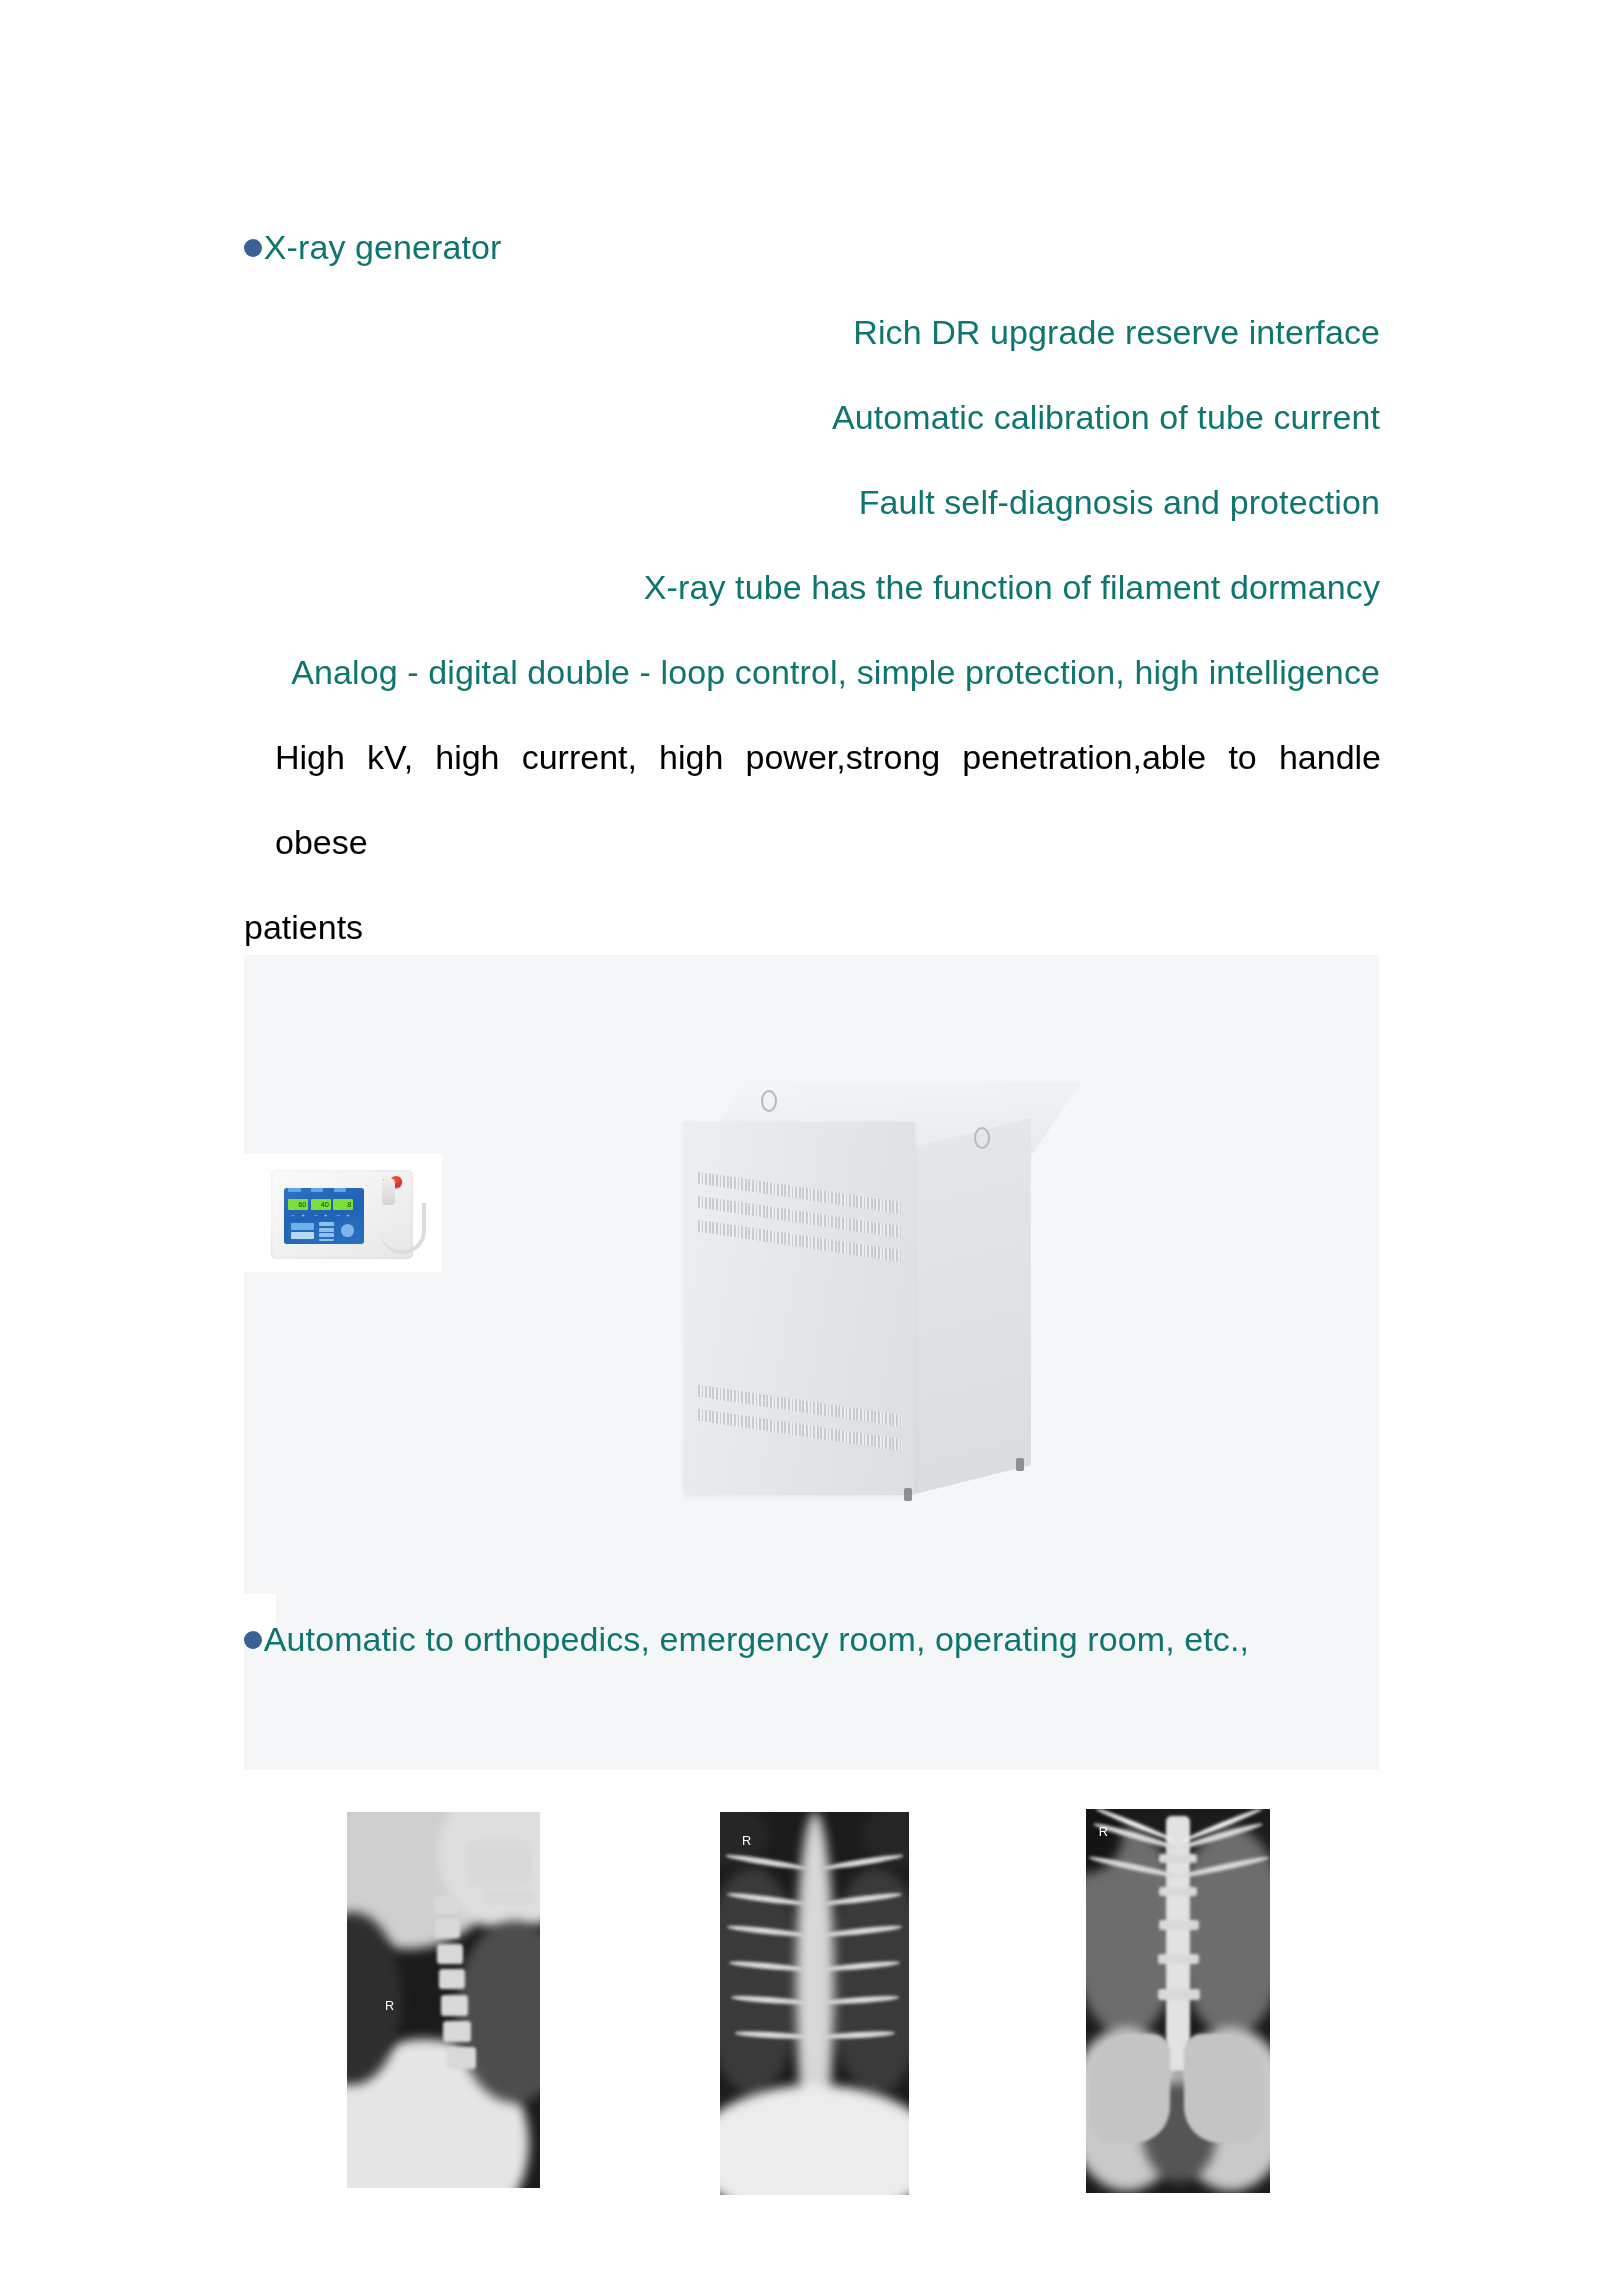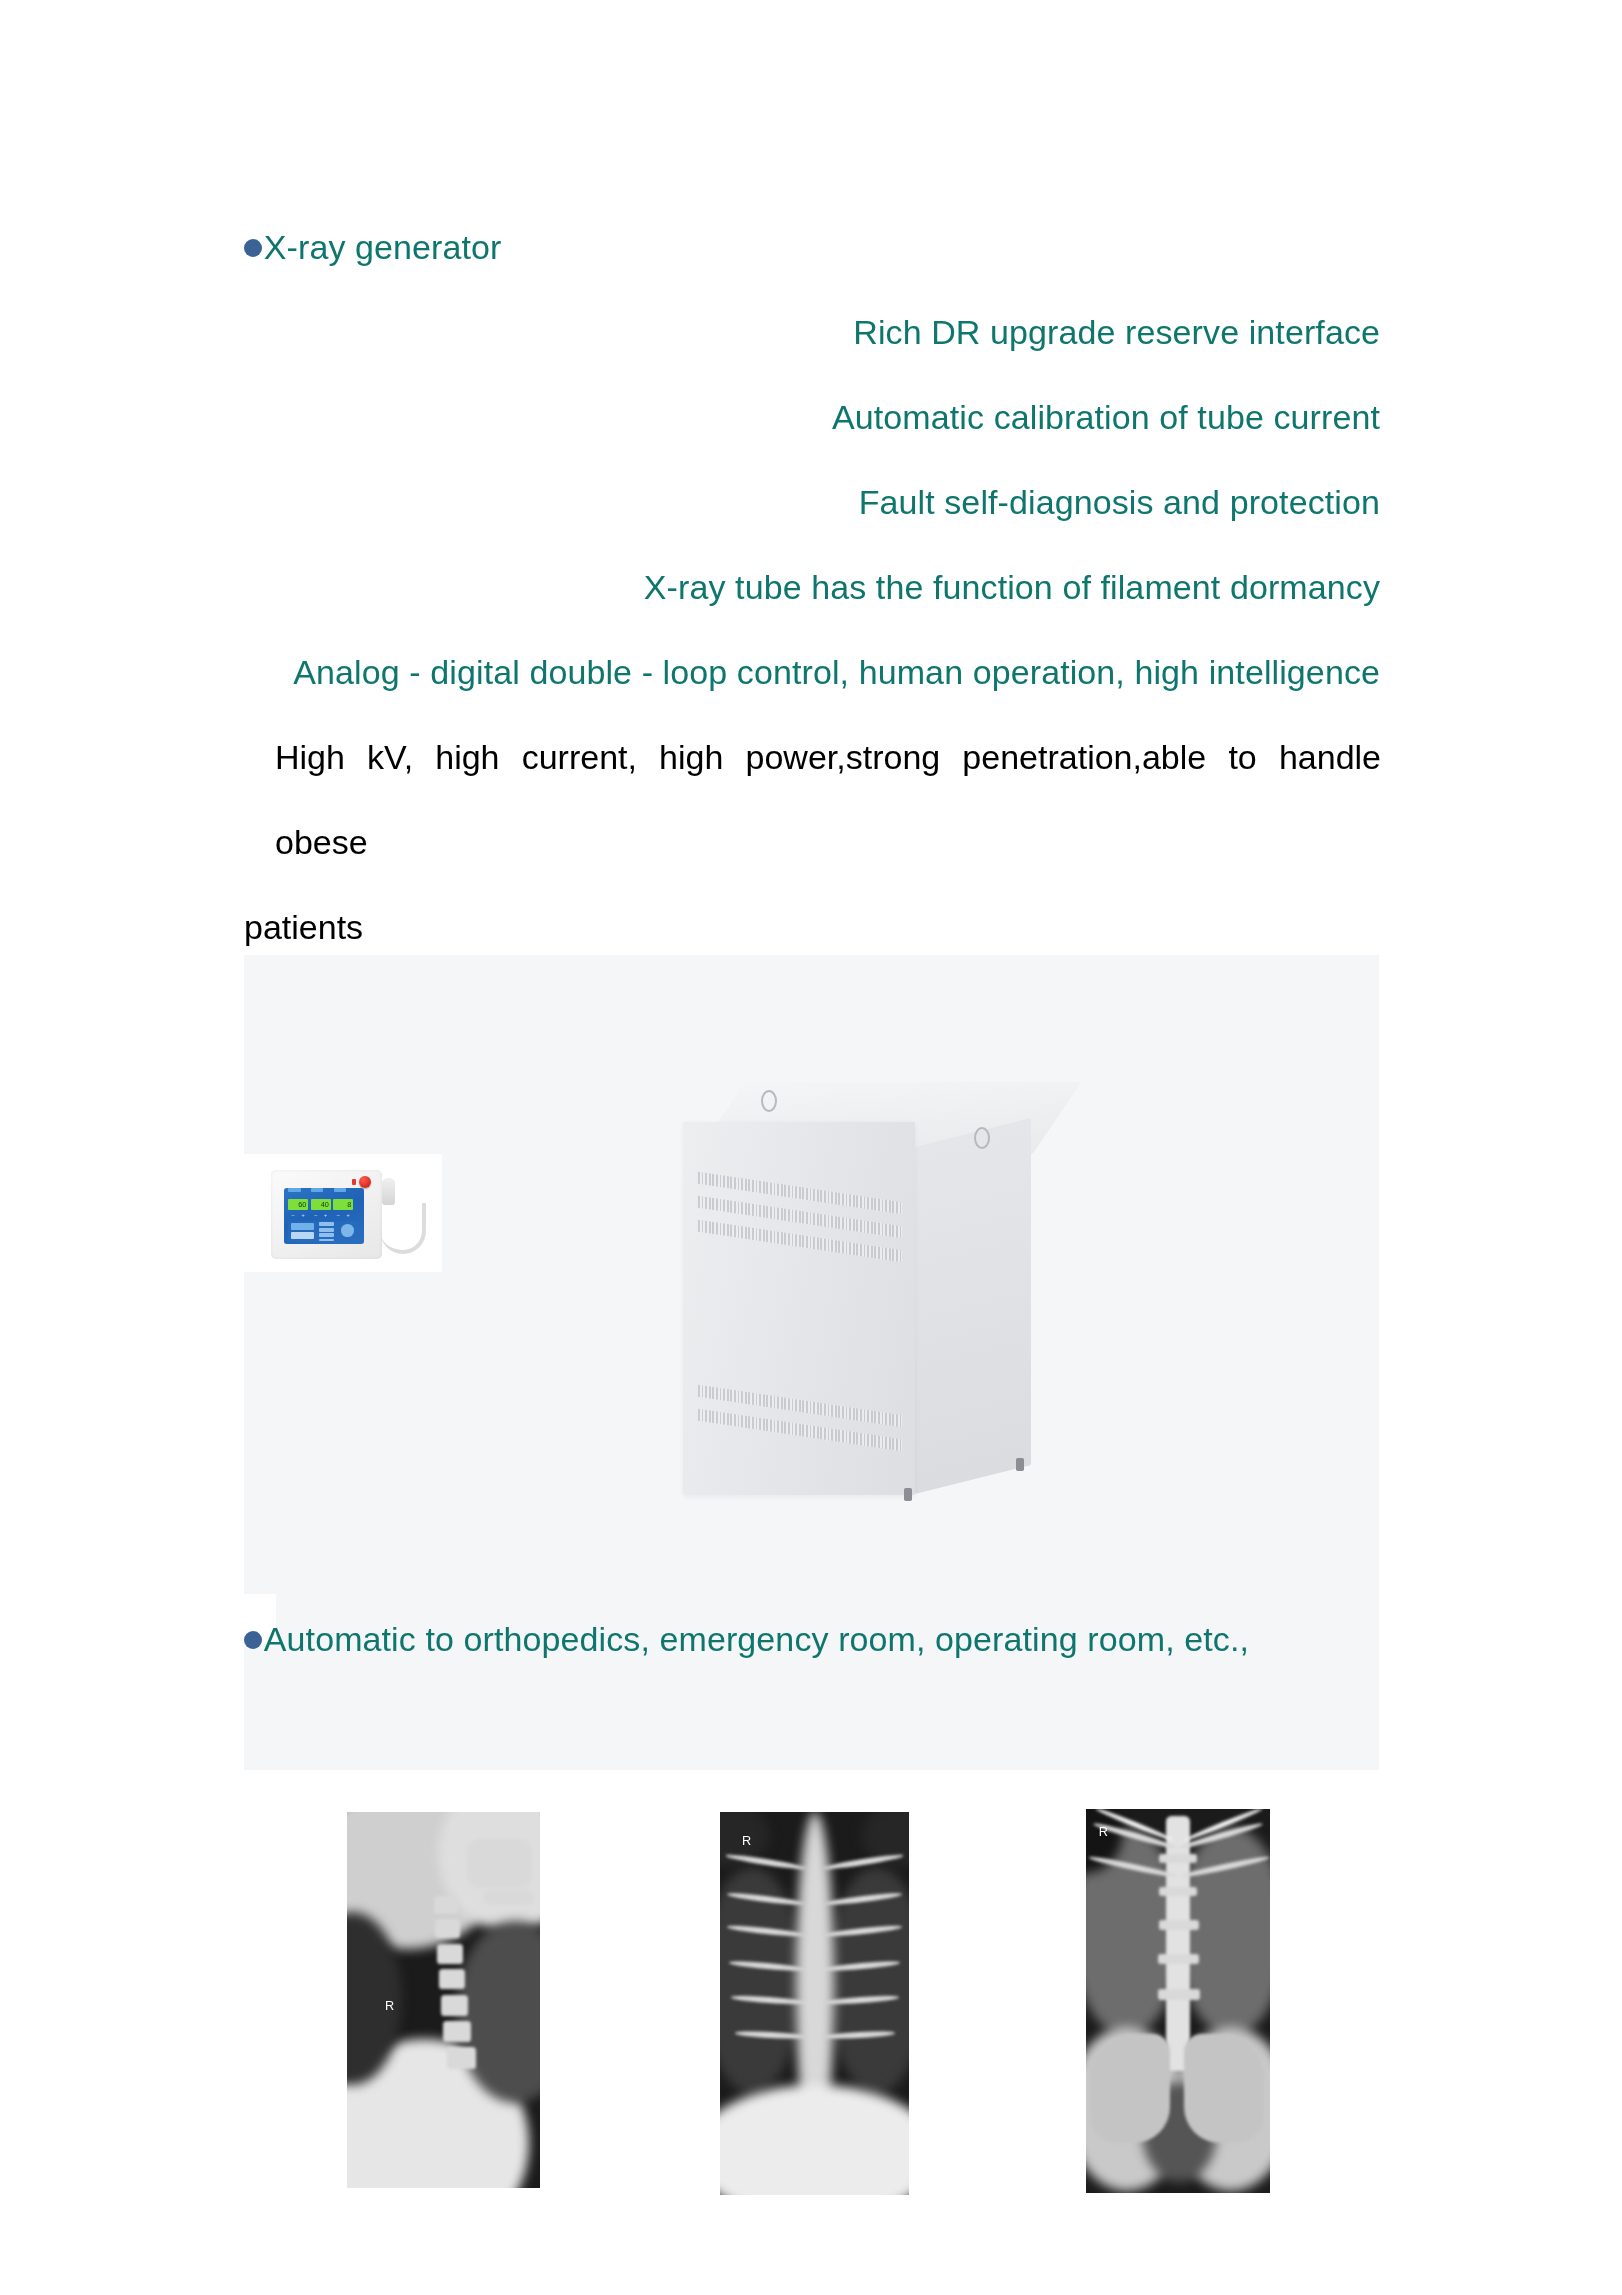--- a/index.html
+++ b/index.html
@@ -150,20 +150,21 @@
     height: 118px;
     background: #ffffff;
   }
   .console {
     position: absolute;
     left: 27px; top: 16.4px;
     width: 111px; height: 89px;
     background: linear-gradient(150deg,#fbfbfb 0%,#e7e7e8 100%);
     border-radius: 5px;
     box-shadow: inset 0 0 3.6px rgba(0,0,0,.08);
+    padding-left: 31px;
   }
   .screen {
     position: absolute;
     left: 12.7px; top: 17.3px;
     width: 80px; height: 56px;
     background: linear-gradient(160deg,#2f73c4 0%,#1f62b6 45%,#2a6fc0 100%);
     border-radius: 2.7px;
     overflow: hidden;
   }
   .lcd-row {
@@ -290,21 +291,21 @@
 
   <div class="line bullet-line">
     <span class="bullet"></span>
     <span>X-ray generator</span>
   </div>
 
   <div class="line indent">Rich DR upgrade reserve interface</div>
   <div class="line indent">Automatic calibration of tube current</div>
   <div class="line indent">Fault self-diagnosis and protection</div>
   <div class="line indent">X-ray tube has the function of filament dormancy</div>
-  <div class="line indent">Analog - digital double - loop control, human operation, high intelligence</div>
+  <div class="line indent">Analog - digital double - loop control, simple protection, high intelligence</div>
 
   <div class="justify-para">High kV, high current, high power,strong penetration,able to handle obese</div>
   <div class="tail-line">patients</div>
 </div>
 
 <div class="panel">
 
   <div class="panel-notch"></div>
 
   <div class="cabinet">

